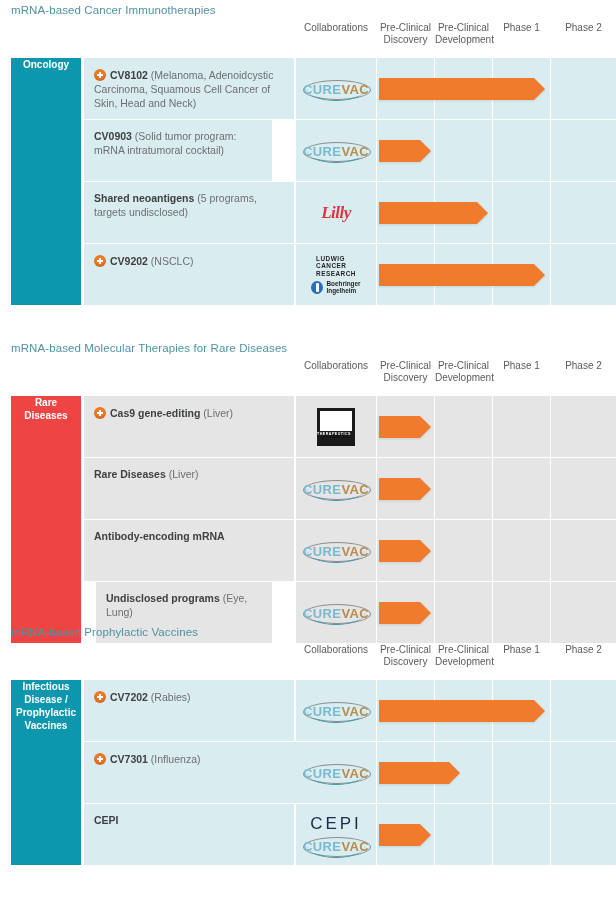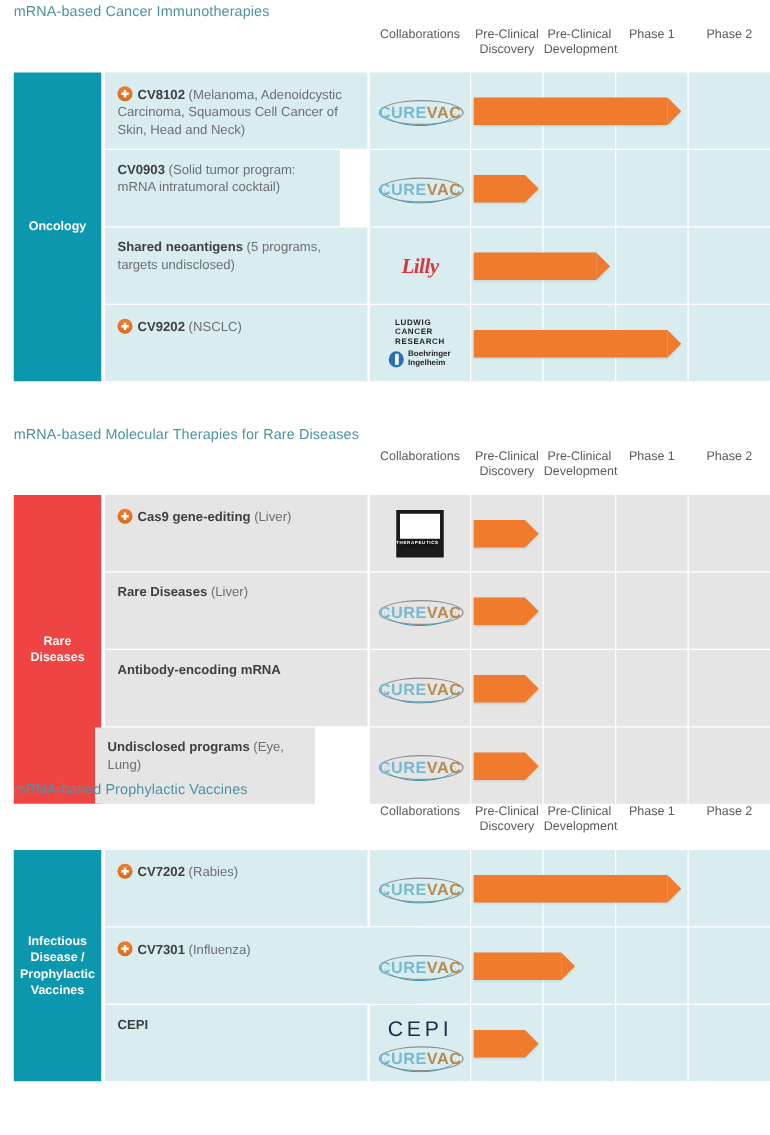--- a/index.html
+++ b/index.html
@@ -16,21 +16,21 @@
     position:absolute;left:11px;top:0;
     font-size:11.5px;color:#4e93a0;letter-spacing:.1px;white-space:nowrap;
   }
   .hdr{
     position:absolute;text-align:center;font-size:10px;color:#5b5b5b;
     line-height:12px;
   }
   .hdr .l2{display:block;}
   .cat{
     position:absolute;left:11px;width:70px;
-    display:flex;align-items:center;justify-content:center;text-align:center;
+    display:flex;justify-content:center;text-align:center;
     color:#ffffff;font-size:10px;font-weight:bold;line-height:13px;
   }
   .cat.teal{background:#0d97ae;}
   .cat.gray{background:#ef4444;}
 
   .row{position:absolute;left:0;width:616px;}
   .cell{position:absolute;top:0;bottom:0;}
   .cell.tint{background:#d9edf0;}
   .cell.plain{background:#e5e5e5;}
 
@@ -270,21 +270,21 @@
         </div>
         <div class="cell plain" style="left:377px;width:57px;"></div>
         <div class="cell plain" style="left:435px;width:57px;"></div>
         <div class="cell plain" style="left:493px;width:57px;"></div>
         <div class="cell plain" style="left:551px;width:65px;"></div>
         <div class="arrowwrap" style="left:0;width:616px;">
           <div class="arrow" style="left:379px;width:41px;"></div>
         </div>
       </div>
       <div class="row" style="top:244px;height:61px;">
-        <div class="cell plain namecell" style="left:76px;width:176px;"><span class="strong">Undisclosed programs</span><span class="light"> (Eye, Lung)</span></div>
+        <div class="cell plain namecell" style="left:96px;width:176px;"><span class="strong">Undisclosed programs</span><span class="light"> (Eye, Lung)</span></div>
         <div class="cell plain collab" style="left:296px;width:80px;">
           <div class="logo-curevac">
             <div class="ell"></div>
             <div class="txt"><span class="c1">CURE</span><span class="c2">VAC</span></div>
             <div class="swoosh"></div>
           </div>
         </div>
         <div class="cell plain" style="left:377px;width:57px;"></div>
         <div class="cell plain" style="left:435px;width:57px;"></div>
         <div class="cell plain" style="left:493px;width:57px;"></div>

